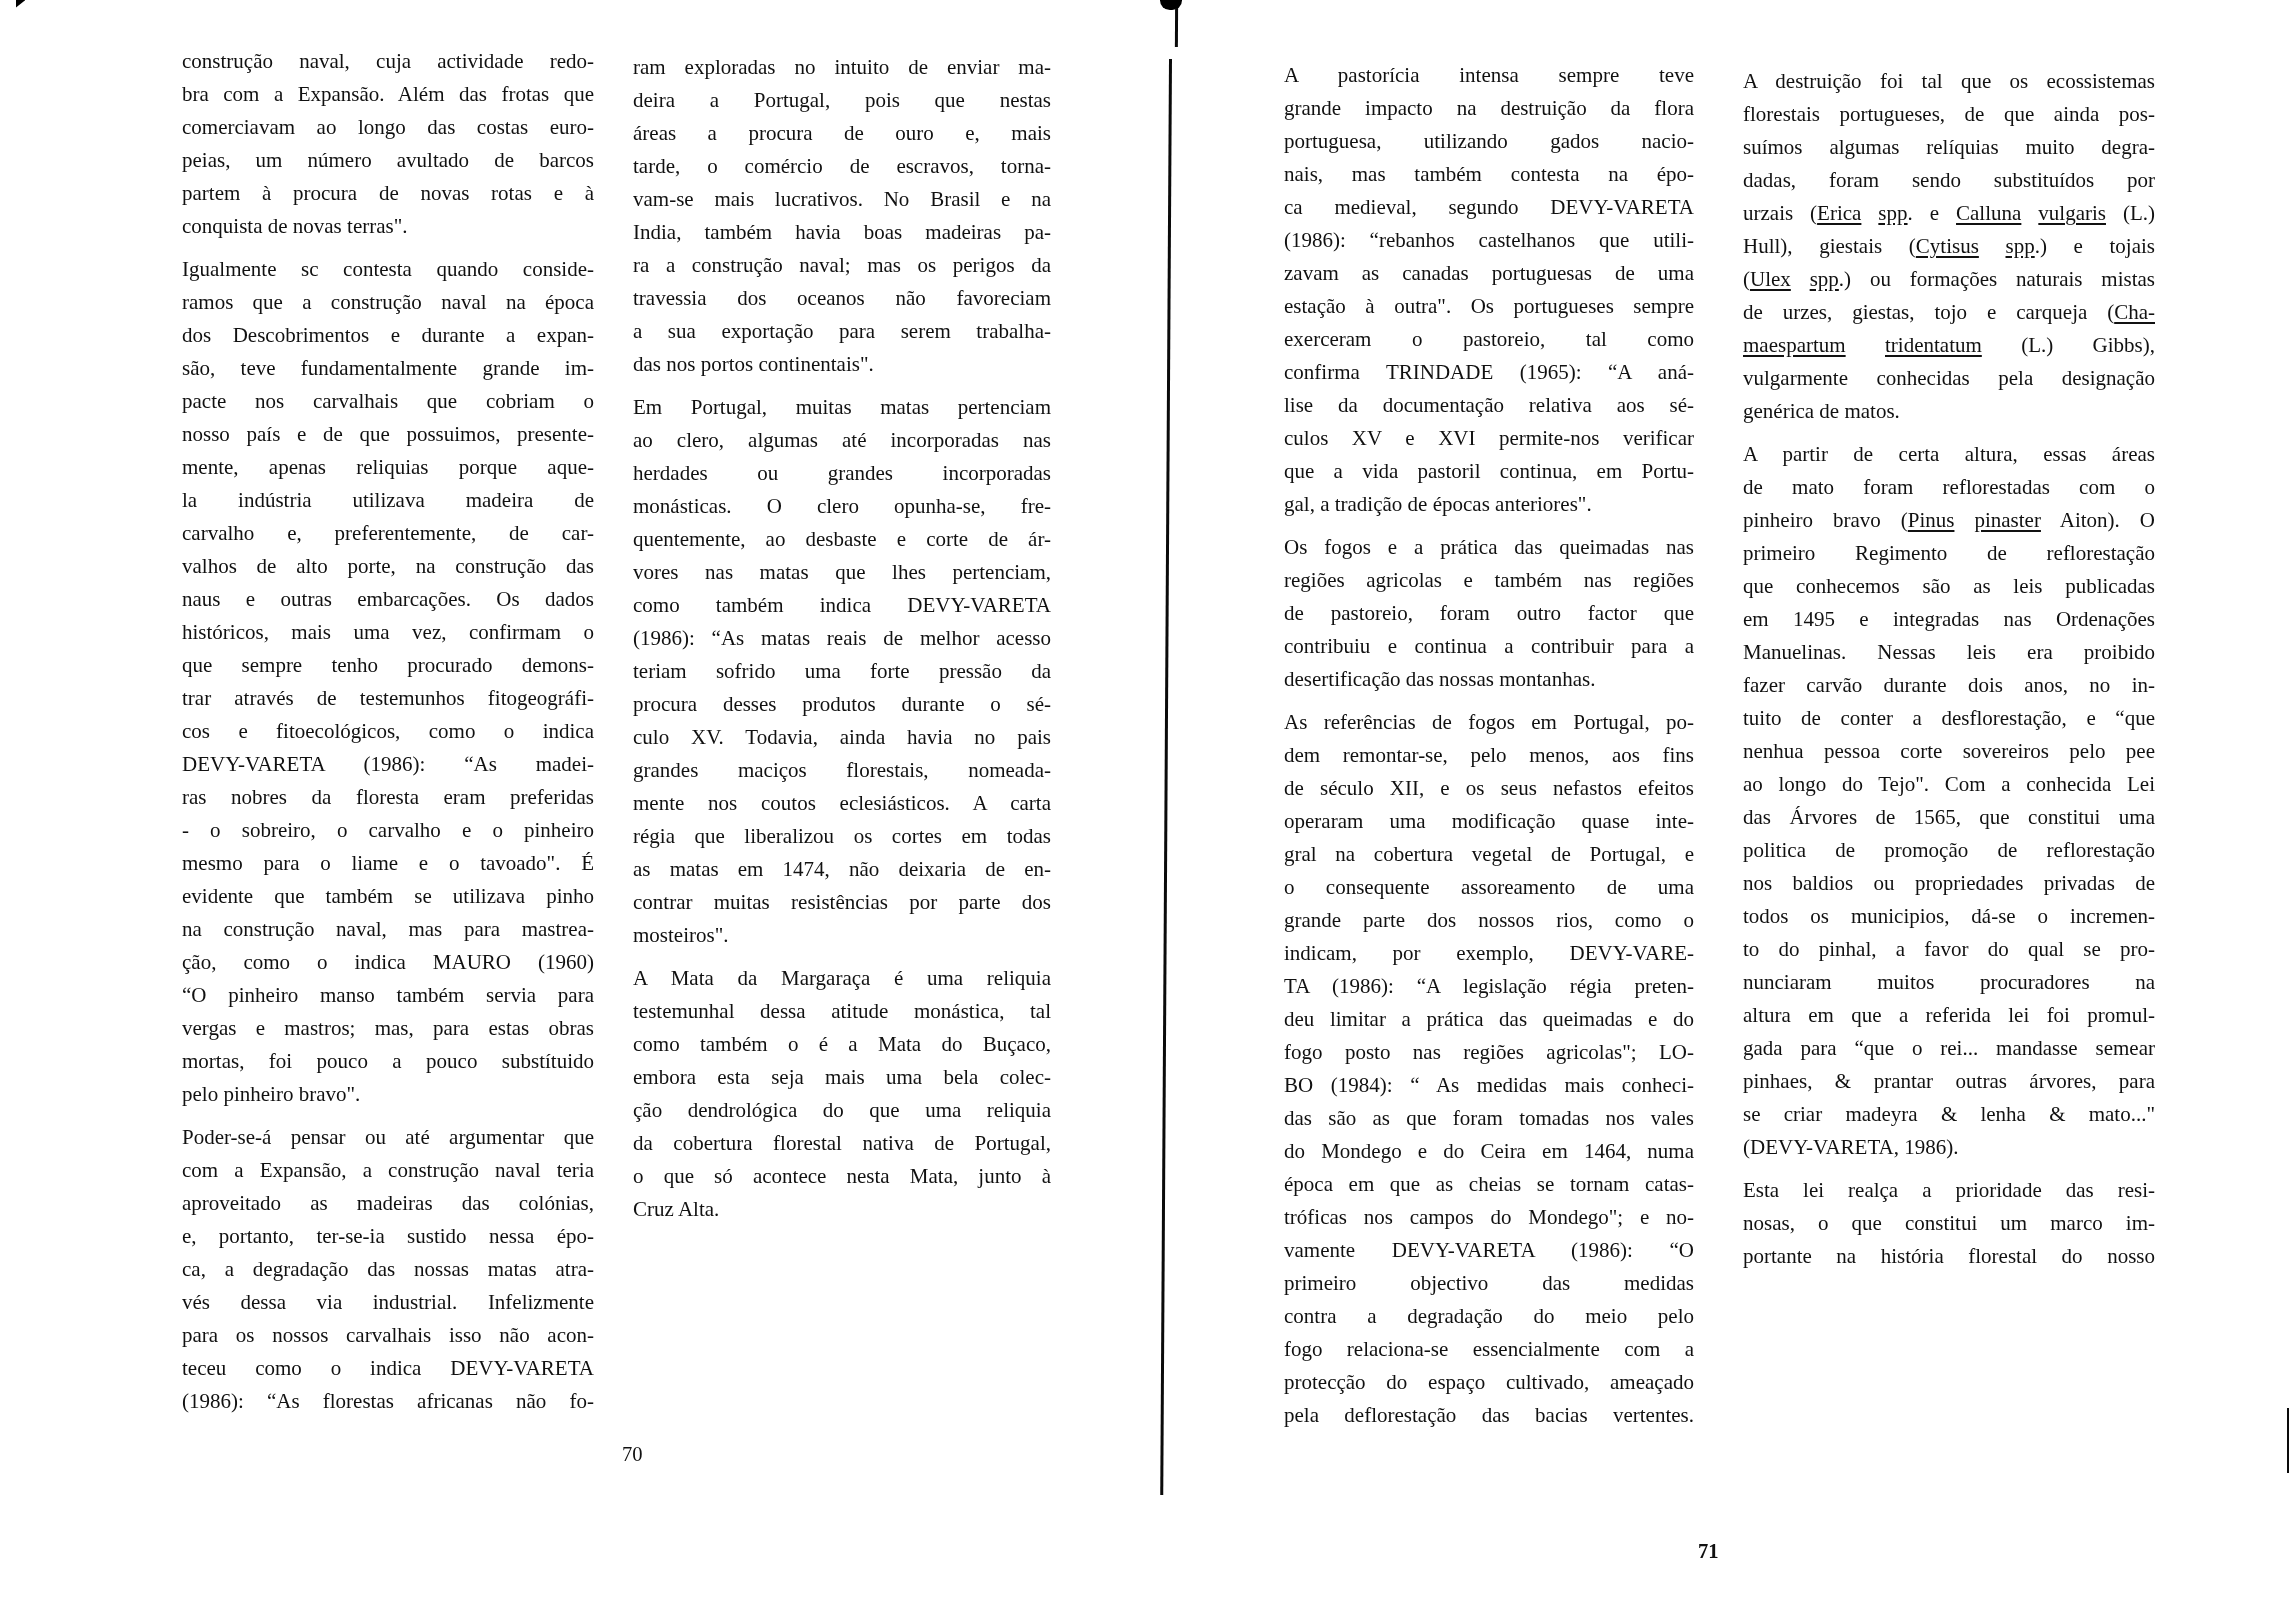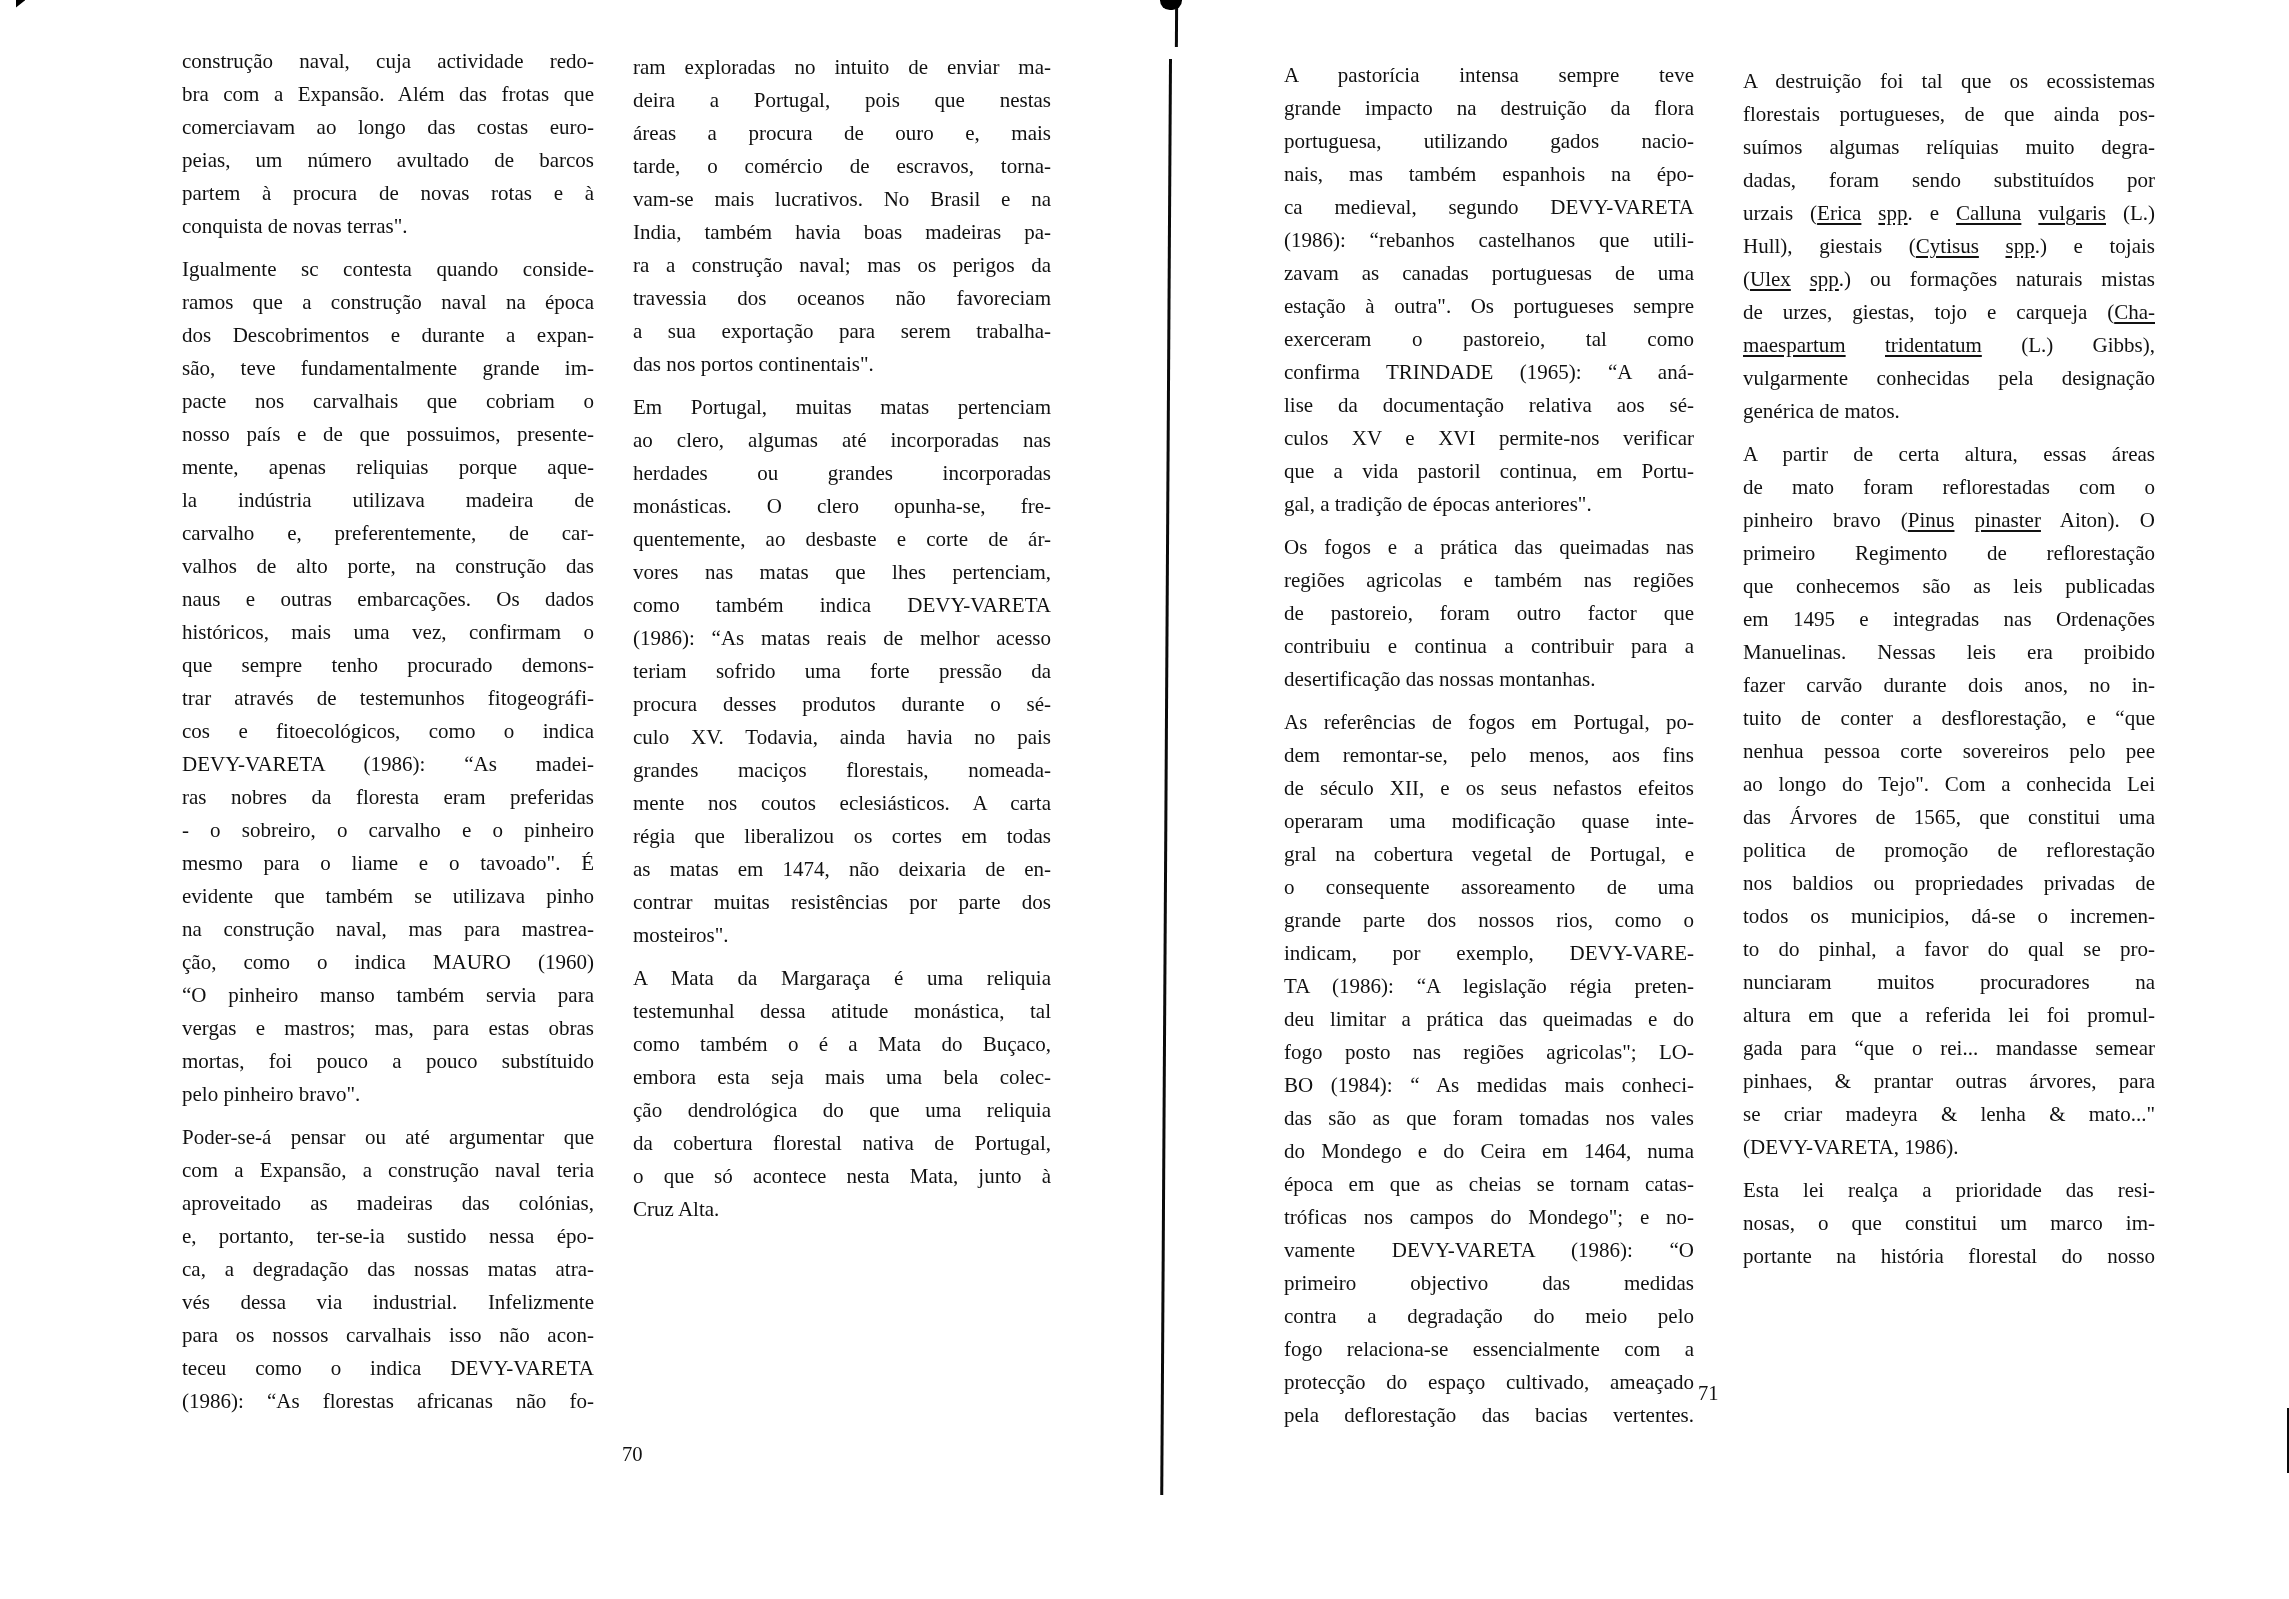--- a/index.html
+++ b/index.html
@@ -132,21 +132,21 @@
 <div class="gutter-line" style="left:1175px; top:7.8px; height:39px; transform:rotate(0.3deg);"></div>
 <div class="gutter-line" style="left:1169px; top:59px; height:1436px; transform:rotate(0.35deg); transform-origin:top; width:2.5px;"></div>
 <div class="gutter-line" style="left:2287px; top:1408px; height:65px; width:2.9px;"></div>
 
 <div class="page page-right">
   <div class="column" style="left:108px; top:59px; width:410px;">
       <div class="para">
         <span class="line">A    pastorícia    intensa    sempre    teve</span>
         <span class="line">grande  impacto  na  destruição  da  flora</span>
         <span class="line">portuguesa,    utilizando    gados   nacio-</span>
-        <span class="line">nais,  mas  também  espanhois  na  épo-</span>
+        <span class="line">nais,  mas  também  contesta  na  épo-</span>
         <span class="line">ca medieval,  segundo  DEVY-VARETA</span>
         <span class="line">(1986):  “rebanhos  castelhanos que utili-</span>
         <span class="line">zavam   as canadas   portuguesas de uma</span>
         <span class="line">estação à outra". Os portugueses sempre</span>
         <span class="line">exerceram     o  pastoreio,     tal     como</span>
         <span class="line">confirma  TRINDADE (1965):  “A  aná-</span>
         <span class="line">lise  da  documentação relativa  aos  sé-</span>
         <span class="line">culos  XV  e  XVI permite-nos verificar</span>
         <span class="line">que  a  vida  pastoril continua, em Portu-</span>
         <span class="line last">gal, a tradição de épocas anteriores".</span>
@@ -220,15 +220,15 @@
         <span class="line">pinhaes,  &amp;  prantar  outras  árvores,  para</span>
         <span class="line">se  criar  madeyra  &amp;  lenha  &amp;  mato..."</span>
         <span class="line last">(DEVY-VARETA, 1986).</span>
       </div>
       <div class="para">
         <span class="line">Esta  lei  realça  a  prioridade  das  resi-</span>
         <span class="line">nosas,  o  que  constitui  um  marco im-</span>
         <span class="line">portante   na   história   florestal do nosso</span>
       </div>
     </div>
-  <div class="page-number" style="left:522px; top:1382px;">71</div>
+  <div class="page-number" style="left:522px; top:1540px;font-weight:bold;">71</div>
 </div>
 
 
 </body></html>

